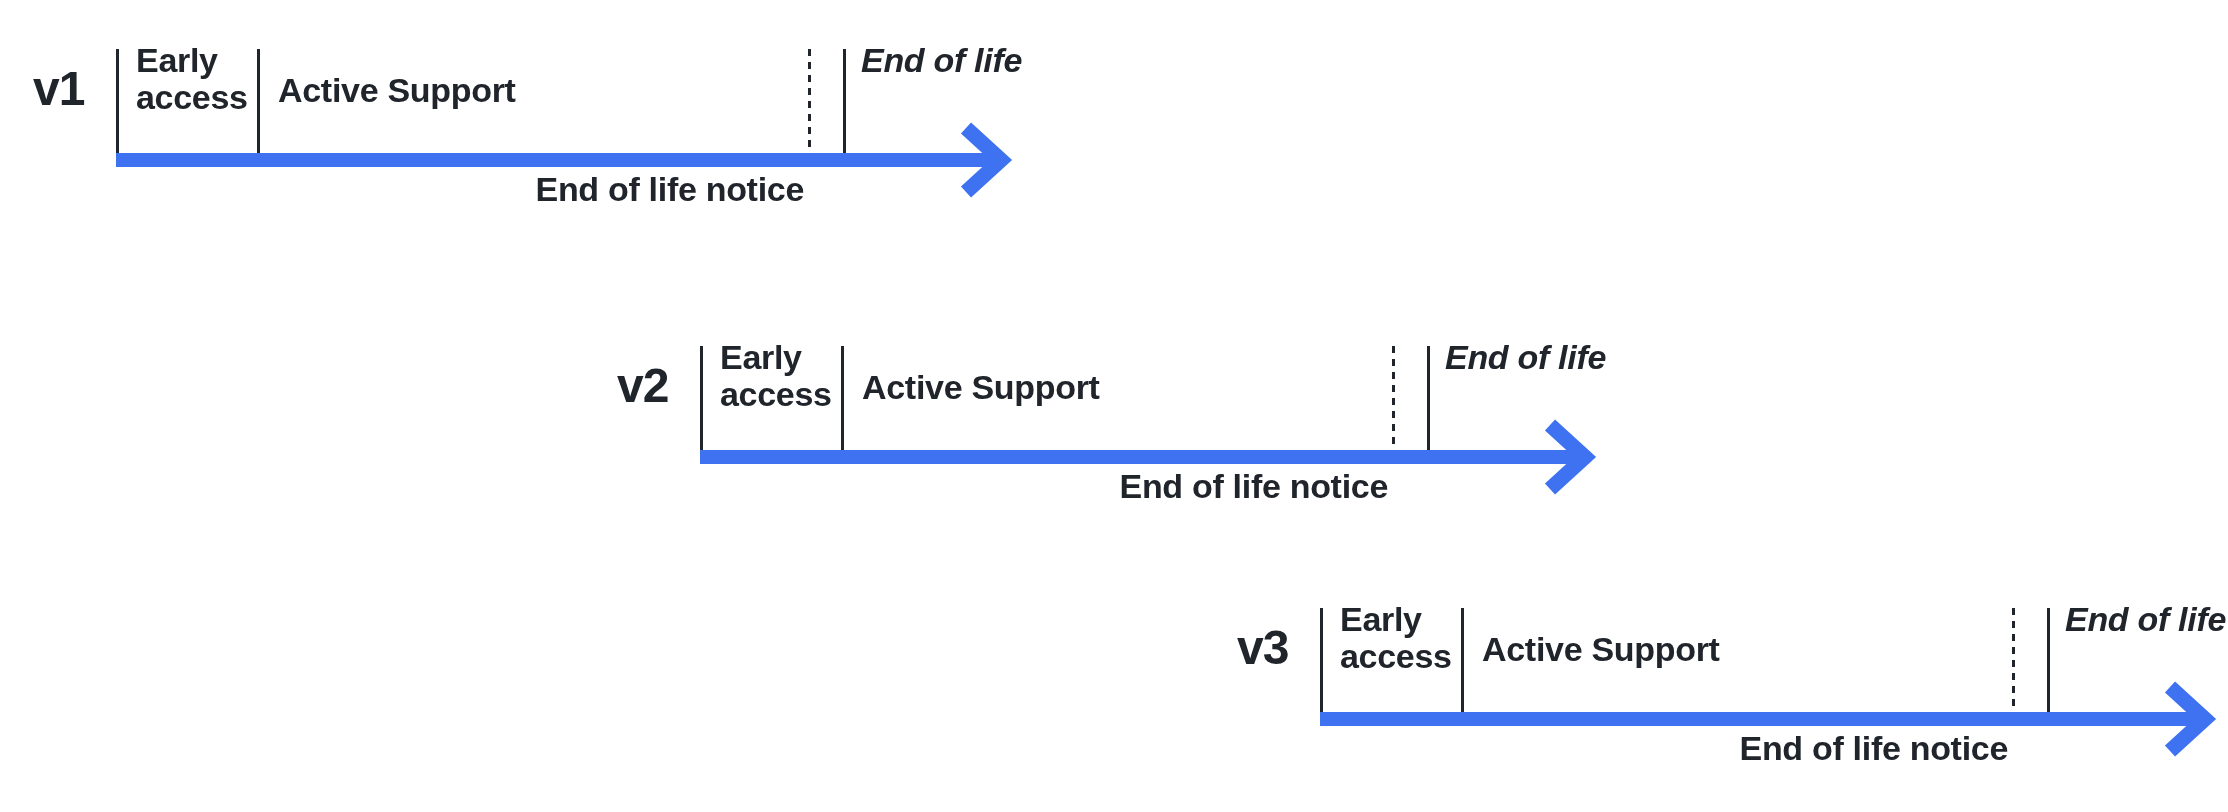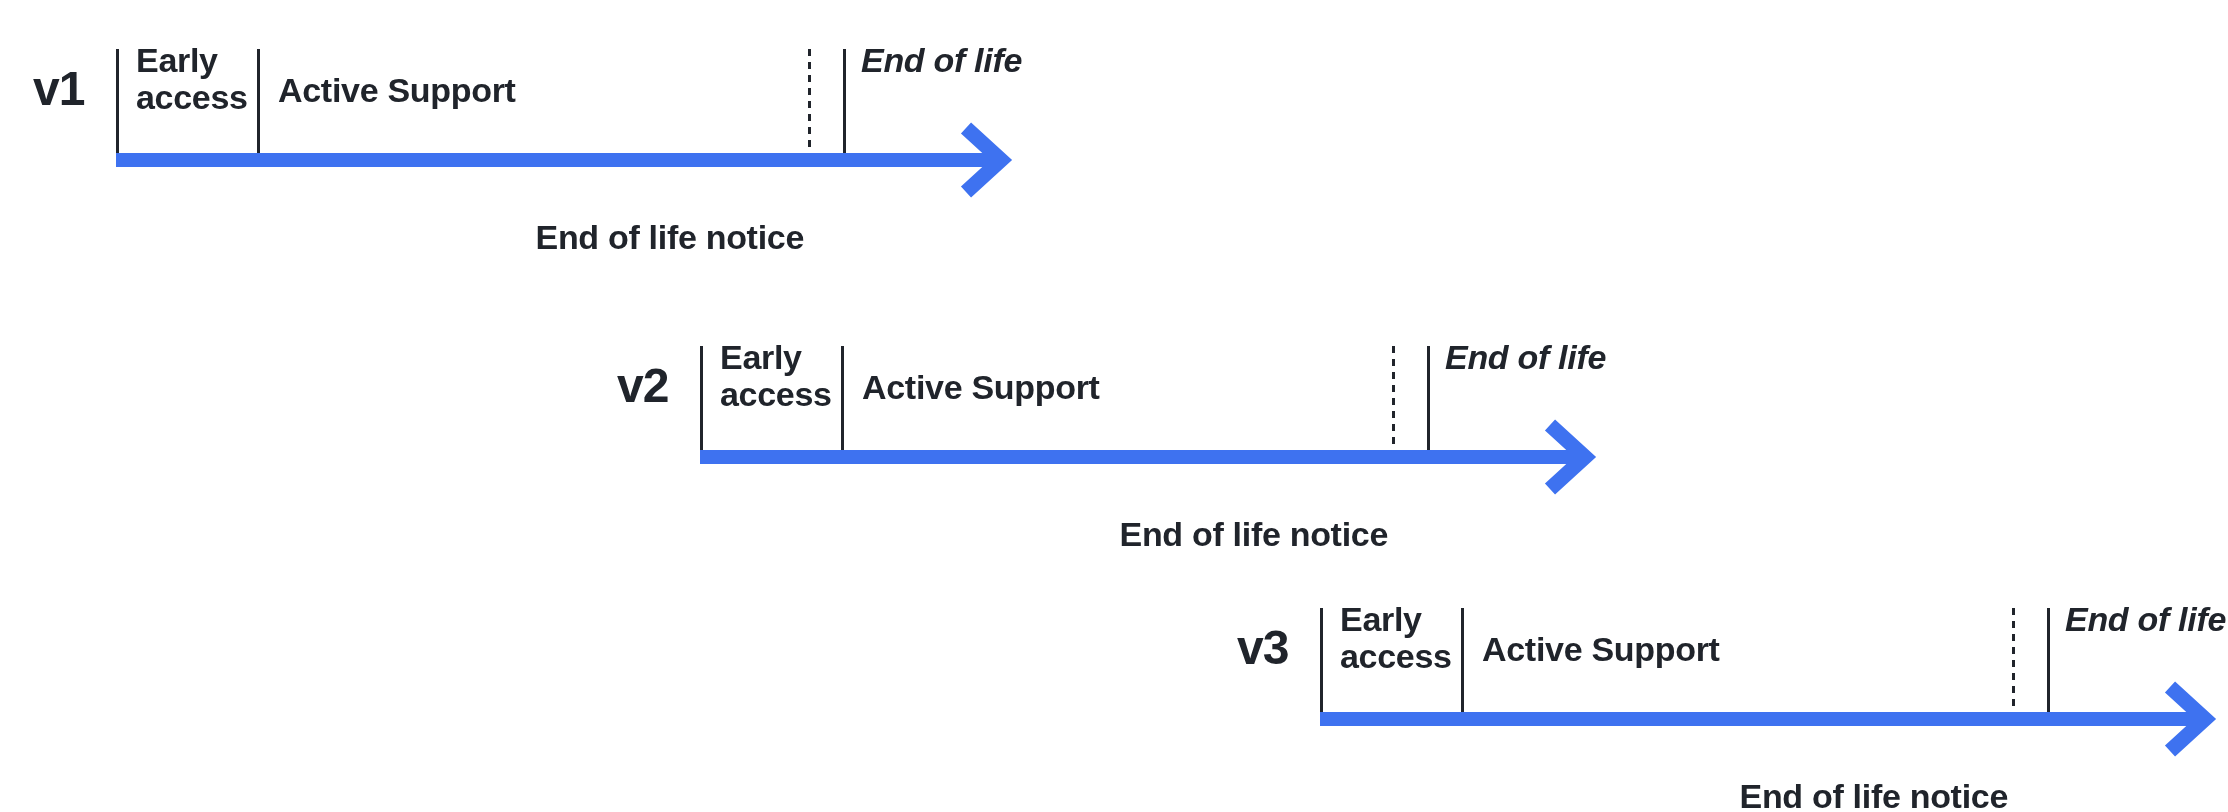--- a/index.html
+++ b/index.html
@@ -31,21 +31,21 @@
   }
   .plabel{
     position:absolute;
     font-size:34px;line-height:37px;font-weight:700;
     color:var(--ink);letter-spacing:-0.3px;
     white-space:nowrap;
   }
   .plabel.early{left:20px;top:-7px;width:114px;white-space:normal;}
   .plabel.active{left:162px;top:-7px;margin-top:30px;}
   .plabel.eol{left:745px;top:-7px;font-style:italic;}
-  .plabel.notice{left:0;top:122px;width:688px;text-align:right;margin-top:48px;}
+  .plabel.notice{left:0;top:122px;width:688px;text-align:right;}
 </style>
 </head>
 <body>
 
 <div class="canvas">
 
   <div class="timeline" style="left:116px;top:49px">
     <div class="version">v1</div>
     <svg class="axis" width="910" height="190" viewBox="0 0 910 190">
       <line class="tick" x1="1.5" y1="0" x2="1.5" y2="104"></line>

